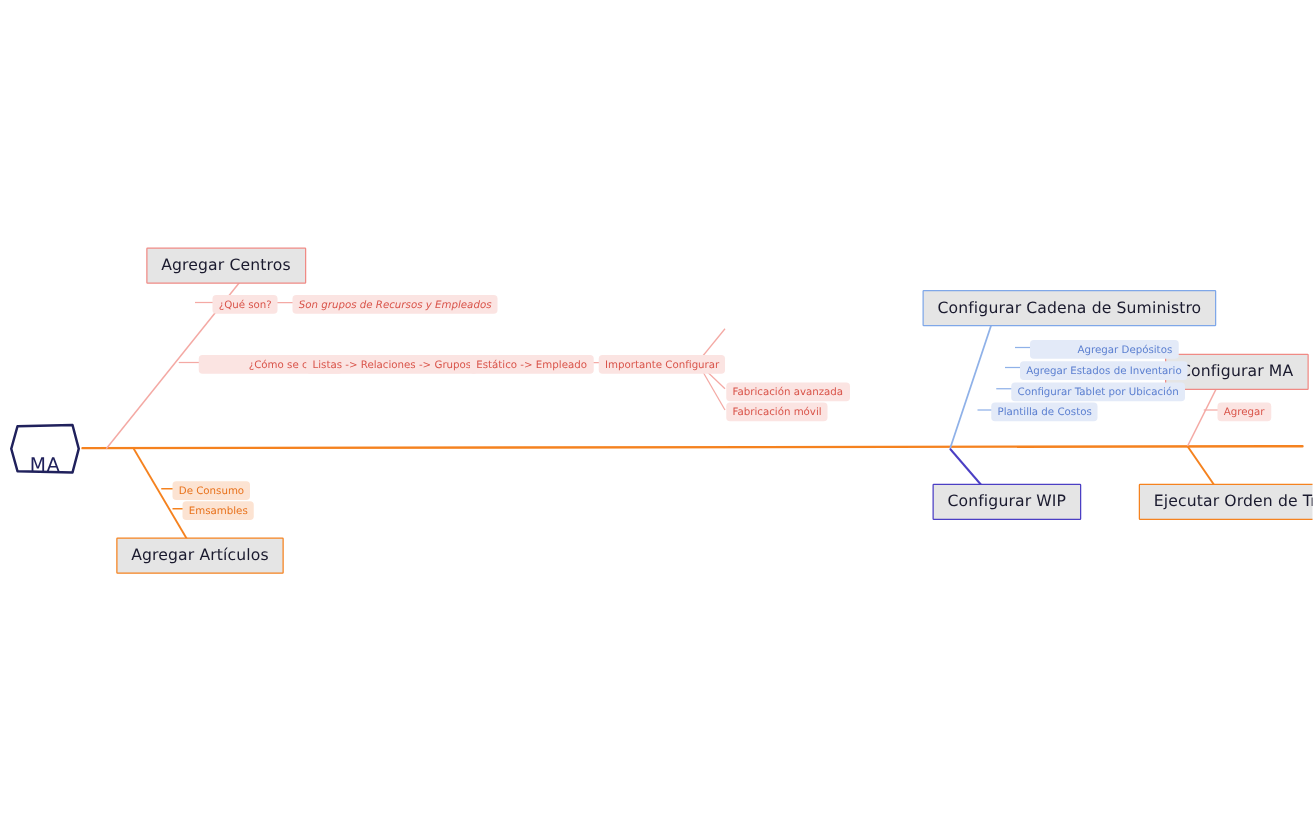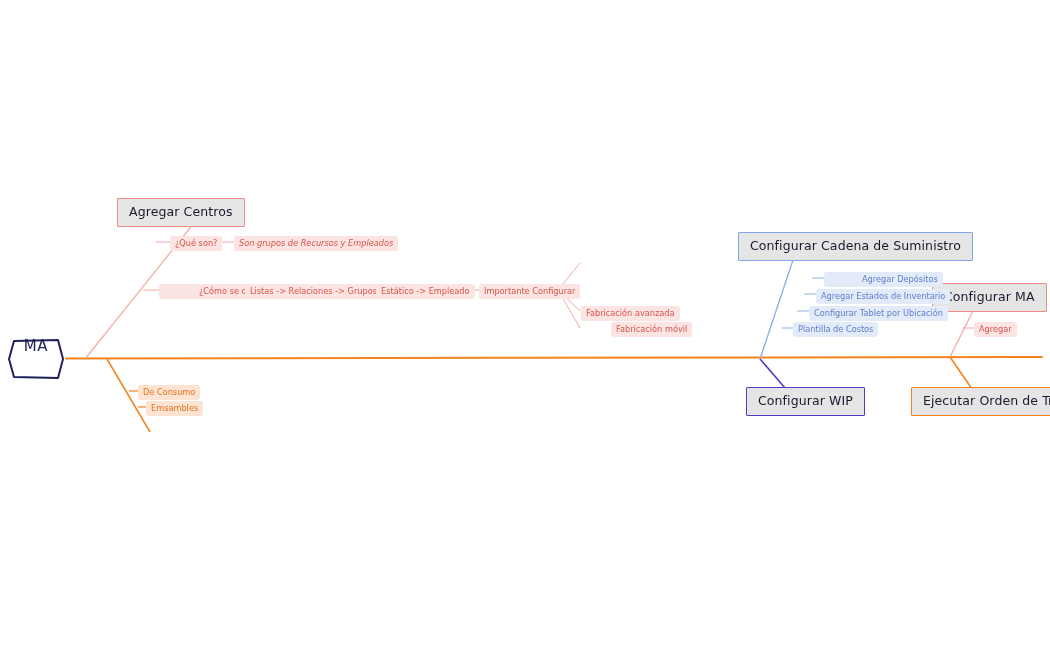--- a/index.html
+++ b/index.html
@@ -47,21 +47,21 @@
   .topic-box.orange  { border-color: #f5821f; }
   .topic-box.blue    { border-color: #7fa7e8; }
   .topic-box.indigo  { border-color: #4b3fc4; }
 
   
   .root-node {
     position: absolute;
     width: 62px;
     height: 44px;
     display: flex;
-    align-items: flex-start;
+    align-items: flex-end;
     justify-content: center;
   }
   .root-node .root-label {
     position: relative;
     z-index: 2;
     font-size: 15px;
     color: #20215c;
     letter-spacing: 0.6px;
   }
   .root-node .root-shape {
@@ -144,20 +144,23 @@
     <svg class="root-shape" viewBox="0 0 62 44" xmlns="http://www.w3.org/2000/svg">
       <path d="M9 4 L53 3 L58 22 L53 41 L9 40 L4 22 Z" fill="#ffffff" stroke="#20215c" stroke-width="2" stroke-linejoin="round"></path>
     </svg>
     <span class="root-label">MA</span>
   </div>
 
   <div class="node topic-box salmon" style="left:117px; top:198px;">
     <span>Agregar Centros</span>
   </div>
 
+  <div class="node topic-box orange" style="left:93px; top:430px;">
+    <span>Agregar Artículos</span>
+  </div>
 
   <div class="node topic-box blue" style="left:738px; top:232px;">
     <span>Configurar Cadena de Suministro</span>
   </div>
 
   <div class="node topic-box indigo" style="left:746px; top:387px;">
     <span>Configurar WIP</span>
   </div>
 
   <div class="node topic-box salmon" style="left:932px; top:283px;">
@@ -177,21 +180,21 @@
   <div class="leaf salmon" style="left:245px; top:284px;">Listas -&gt; Relaciones -&gt; Grupos</div>
 
   <div class="leaf salmon" style="left:376px; top:284px;">Estático -&gt; Empleado</div>
 
   <div class="leaf salmon" style="left:479px; top:284px;">Importante Configurar</div>
 
 
 
   <div class="leaf salmon" style="left:581px; top:306px;">Fabricación avanzada</div>
 
-  <div class="leaf salmon" style="left:581px; top:322px;margin-left:30px;">Fabricación móvil</div>
+  <div class="leaf salmon" style="left:581px; top:322px;">Fabricación móvil</div>
 
   <div class="leaf orange" style="left:138px; top:385px;">De Consumo</div>
 
   <div class="leaf orange" style="left:146px; top:401px;">Emsambles</div>
 
   <div class="leaf blue" style="left:824px; top:272px;padding-left:38px;">Agregar Depósitos</div>
 
   <div class="leaf blue" style="left:816px; top:289px;">Agregar Estados de Inventario</div>
 
   <div class="leaf blue" style="left:809px; top:306px;">Configurar Tablet por Ubicación</div>

